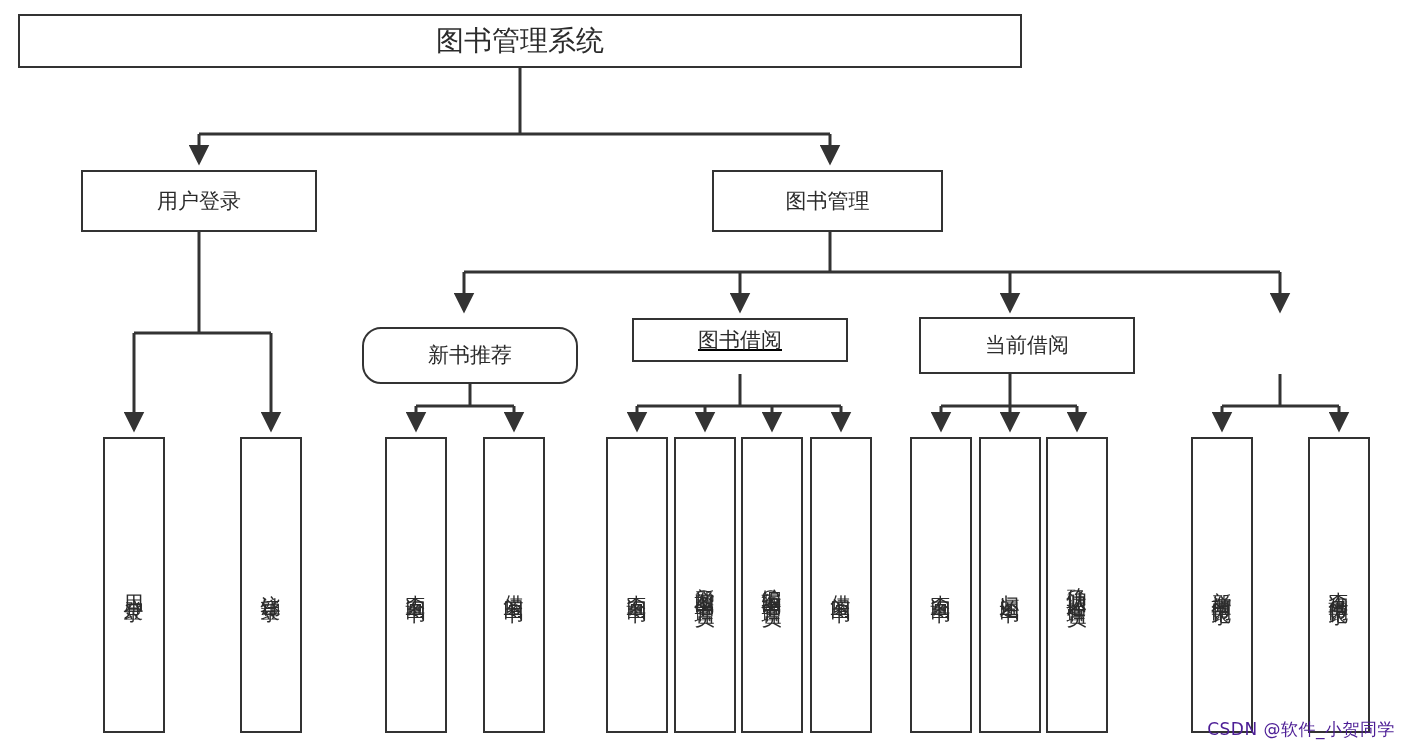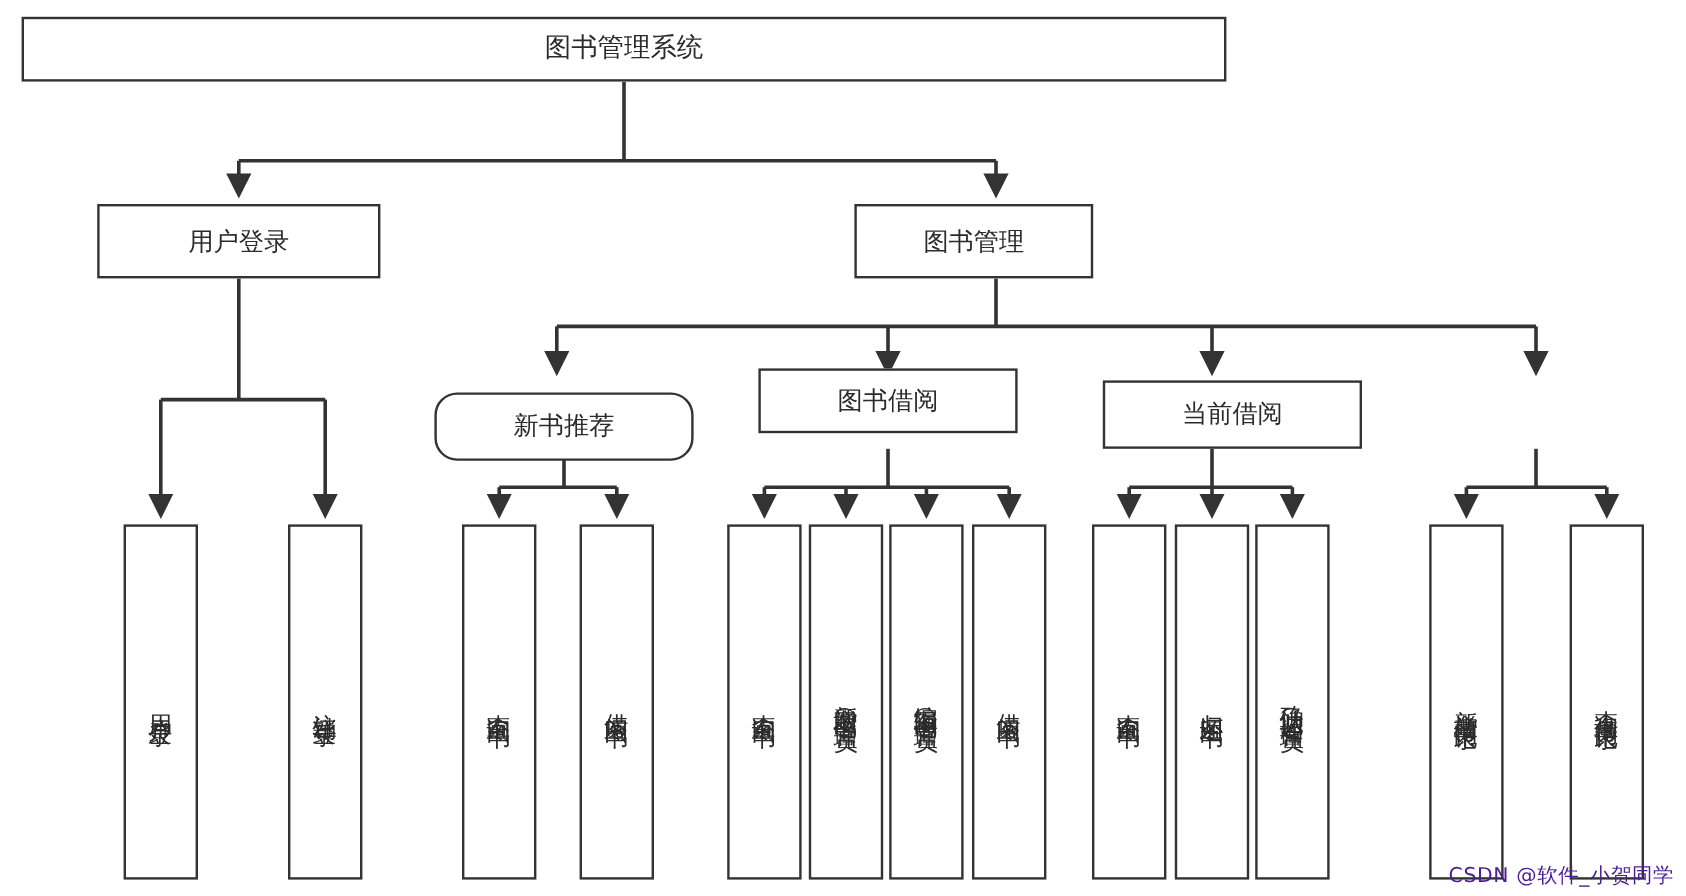--- a/index.html
+++ b/index.html
@@ -40,21 +40,21 @@
     color: #2b2b2b;
     text-align: center;
     line-height: 1.18;
     white-space: nowrap;
   }
   
   .node.h .label {
     font-size: 21px;
   }
   .node.root .label {
-    font-size: 22px;
+    font-size: 28px;
   }
   
   .node.v {
     align-items: center;
     justify-content: center;
     padding: 6px 0;
   }
   .node.v .label {
     writing-mode: vertical-rl;
     text-orientation: upright;
@@ -130,29 +130,29 @@
   </svg>
 
   <div class="node h root" style="left:18px; top:14px; width:1004px; height:54px;">
     <span class="label">图书管理系统</span>
   </div>
 
   <div class="node h" style="left:81px; top:170px; width:236px; height:62px;">
     <span class="label">用户登录</span>
   </div>
 
-  <div class="node h" style="left:712px; top:170px; width:199px; height:62px;">
+  <div class="node h" style="left:712px; top:170px; width:231px; height:62px;">
     <span class="label">图书管理</span>
   </div>
 
   <div class="node h" style="left:362px; top:327px; width:216px; height:57px;border-radius:19px;">
     <span class="label">新书推荐</span>
   </div>
 
-  <div class="node h" style="left:632px; top:307px; width:216px; height:54px;">
+  <div class="node h" style="left:632px; top:318px; width:216px; height:44px;text-decoration:underline;">
     <span class="label">图书借阅</span>
   </div>
 
   <div class="node h" style="left:902px; top:317px; width:216px; height:57px;margin-left:17px;">
     <span class="label">当前借阅</span>
   </div>
 
 
   <div class="node v" style="left:103px; top:437px; width:62px; height:296px;">
     <span class="label">用户登录</span>

